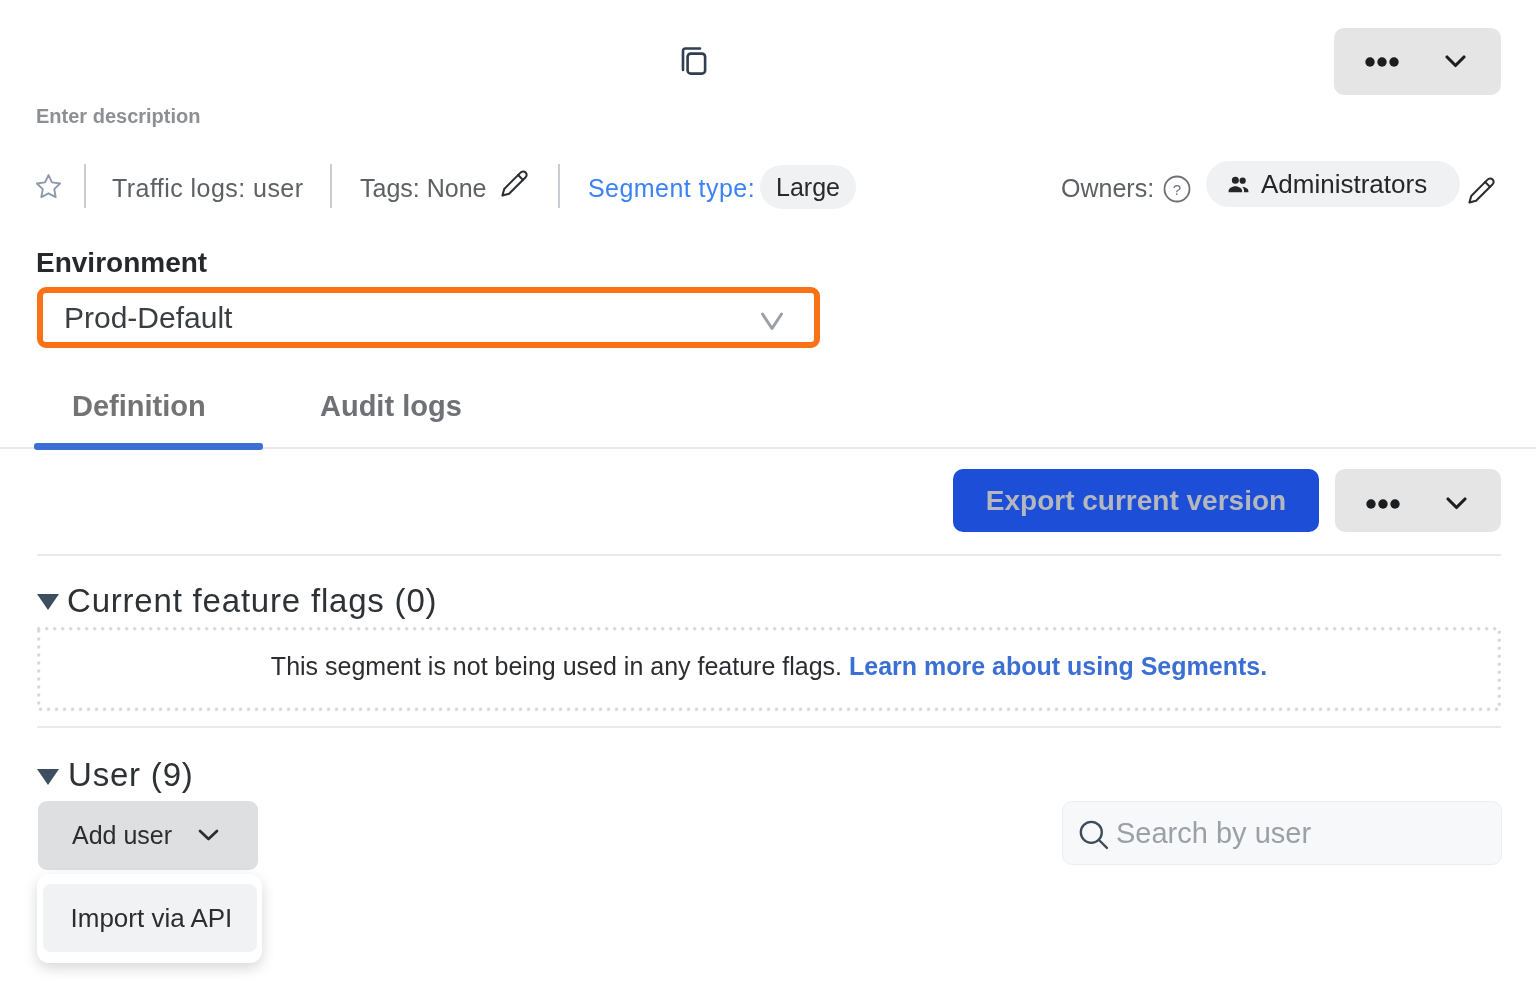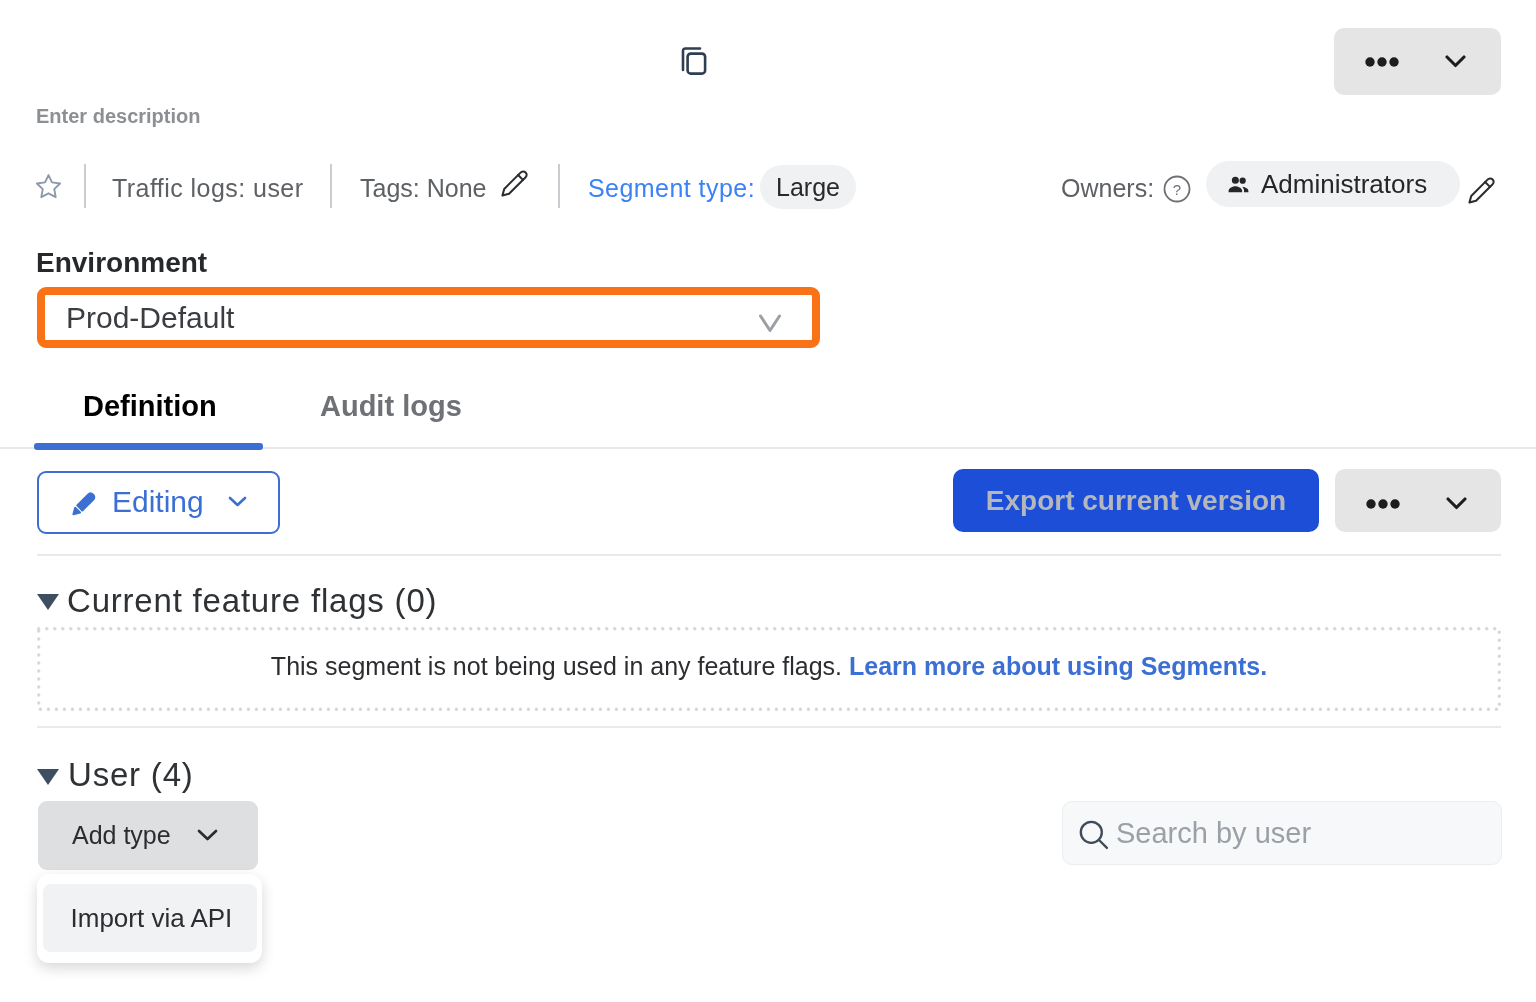--- a/index.html
+++ b/index.html
@@ -57,43 +57,32 @@
       <circle cx="5" cy="5" r="4.7" fill="#1b1d1f"></circle>
         <circle cx="17" cy="5" r="4.7" fill="#1b1d1f"></circle>
         <circle cx="29" cy="5" r="4.7" fill="#1b1d1f"></circle>
     </svg>
     <svg class="abs" style="left:111px; top:27px;" width="21" height="13" viewBox="0 0 21 13">
         <path d="M2 2 L10.5 10.5 L19 2" fill="none" stroke="#1b1d1f" stroke-width="3.1" stroke-linecap="round" stroke-linejoin="round"></path>
       </svg>
   </div>
 
   <div class="abs" style="left:36px; top:247px; font-size:28px; font-weight:bold; color:#26282b;">Environment</div>
-  <div class="abs" style="left:37px; top:287px; width:783px; height:61px; border:8px solid #f97316; border-radius:9px; background:#fff;">
+  <div class="abs" style="left:37px; top:287px; width:783px; height:61px; border:6px solid #f97316; border-radius:9px; background:#fff;">
     <div style="position:absolute; left:21px; top:50%; transform:translateY(-50%); font-size:30px; color:#3a3d41;">Prod-Default</div>
     <svg style="position:absolute; right:30px; top:18px;" width="24" height="22" viewBox="0 0 24 22">
         <path d="M2.5 3 L12 17.5 L21.5 3" fill="none" stroke="#9aa0a6" stroke-width="3" stroke-linecap="round" stroke-linejoin="round"></path>
       </svg>
   </div>
 
-  <div class="abs" style="left:83px; top:390px; font-size:29px; font-weight:bold; color:#000000;">Definition</div>
+  <div class="abs" style="left:72px; top:390px; font-size:29px; font-weight:bold; color:#737373;">Definition</div>
   <div class="abs" style="left:320px; top:390px; font-size:29px; font-weight:bold; color:#6e7175;">Audit logs</div>
   <div class="grayline" style="left:0; top:447px; width:1536px;"></div>
   <div class="abs" style="left:34px; top:443px; width:229px; height:7px; background:#3b6fd4; border-radius:3px;"></div>
 
-  <div class="abs" style="left:37px; top:471px; width:243px; height:63px; border:2.5px solid #3b6fd4; border-radius:9px; background:#fff;">
-    <div style="display:flex; align-items:center; height:58px; padding-left:31px;">
-      <svg style="flex:0 0 auto;" width="29" height="29" viewBox="0 0 24 24">
-          <path fill="#3b6fd4" stroke="#3b6fd4" stroke-width="1.6" stroke-linejoin="round" d="M6 14.4 L14.9 5.5 Q17 3.4 19.1 5.5 Q21.2 7.6 19.1 9.7 L10.2 18.6 Z M8.3 20.3 L2.8 21.8 L4.3 16.3 Z"></path>
-        </svg>
-      <span style="font-size:30px; color:#3b6fd4; margin-left:13px;">Editing</span>
-      <svg style="margin-left:24px;" width="19" height="12" viewBox="0 0 19 12">
-          <path d="M2 2 L9.5 9 L17 2" fill="none" stroke="#3b6fd4" stroke-width="2.6" stroke-linecap="round" stroke-linejoin="round"></path>
-        </svg>
-    </div>
-  </div>
   <div class="abs" style="left:953px; top:469px; width:366px; height:63px; background:#1d4ed8; border-radius:10px; text-align:center; line-height:63px; font-size:28px; font-weight:bold; color:#b4b7bb;">Export current version</div>
   <div class="abs" style="left:1335px; top:469px; width:166px; height:63px; background:#e5e5e6; border-radius:10px;">
     <svg class="abs" style="left:31px; top:30px;" width="34" height="10" viewBox="0 0 34 10">
       <circle cx="5" cy="5" r="4.7" fill="#1b1d1f"></circle>
         <circle cx="17" cy="5" r="4.7" fill="#1b1d1f"></circle>
         <circle cx="29" cy="5" r="4.7" fill="#1b1d1f"></circle>
     </svg>
     <svg class="abs" style="left:111px; top:28px;" width="21" height="13" viewBox="0 0 21 13">
         <path d="M2 2 L10.5 10.5 L19 2" fill="none" stroke="#1b1d1f" stroke-width="3.1" stroke-linecap="round" stroke-linejoin="round"></path>
       </svg>
@@ -104,25 +93,25 @@
   <div class="abs" style="left:67px; top:582px; font-size:33px; letter-spacing:0.8px; color:#2f3235;">Current feature flags (0)</div>
   <div class="abs" style="left:37px; top:627px; width:1464px; height:84px;">
     <svg width="1464" height="84" style="position:absolute; left:0; top:0;">
         <rect x="1.7" y="1.7" width="1460.6" height="80.6" fill="none" stroke="#d7d8da" stroke-width="3.4" stroke-dasharray="0.1 7.9" stroke-linecap="round"></rect>
       </svg>
     <div style="position:absolute; left:0; right:0; top:calc(50% - 3px); transform:translateY(-50%); text-align:center; font-size:25px; color:#2b2d30;">This segment is not being used in any feature flags. <span style="color:#3b6fd4; font-weight:bold;">Learn more about using Segments.</span></div>
   </div>
   <div class="grayline" style="left:37px; top:726px; width:1464px;"></div>
 
   <div class="abs" style="left:37px; top:769px; width:0; height:0; border-left:11px solid transparent; border-right:11px solid transparent; border-top:16px solid #3e4e61;"></div>
-  <div class="abs" style="left:68px; top:756px; font-size:33px; letter-spacing:0.8px; color:#2f3235;">User (4)</div>
+  <div class="abs" style="left:68px; top:756px; font-size:33px; letter-spacing:0.8px; color:#2f3235;">User (9)</div>
 
   <div class="abs" style="left:38px; top:801px; width:220px; height:69px; background:#dedfe0; border-radius:9px;">
     <div style="display:flex; align-items:center; height:69px; padding-left:34px;">
-      <span style="font-size:25px; color:#2b2d30;">Add type</span>
+      <span style="font-size:25px; color:#2b2d30;">Add user</span>
       <svg style="margin-left:26px;" width="21" height="13" viewBox="0 0 21 13">
           <path d="M2 2 L10.5 10 L19 2" fill="none" stroke="#2b2d30" stroke-width="2.7" stroke-linecap="round" stroke-linejoin="round"></path>
         </svg>
     </div>
   </div>
 
   <div class="abs" style="left:37px; top:874px; width:225px; height:89px; background:#fff; border-radius:12px; box-shadow:0 5px 14px rgba(0,0,0,0.16);">
     <div style="position:absolute; left:5.5px; top:10px; width:214px; height:68px; background:#f1f2f3; border-radius:8px; display:flex; align-items:center; padding-left:28px; font-size:26px; color:#2b2d30;">Import via API</div>
   </div>
 

